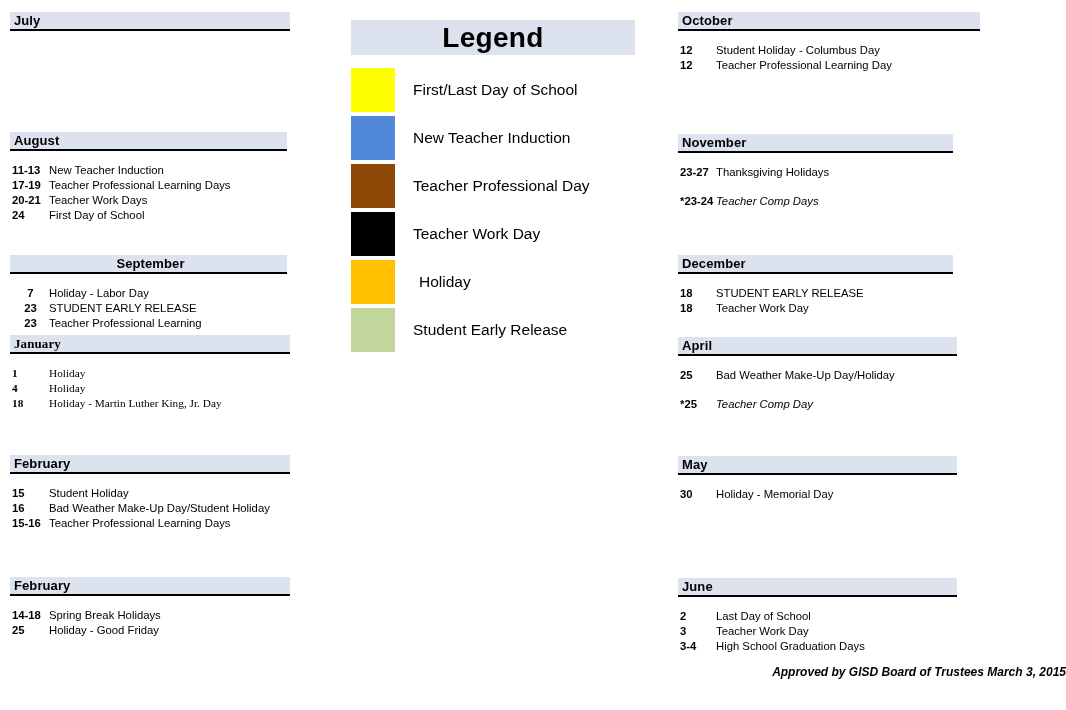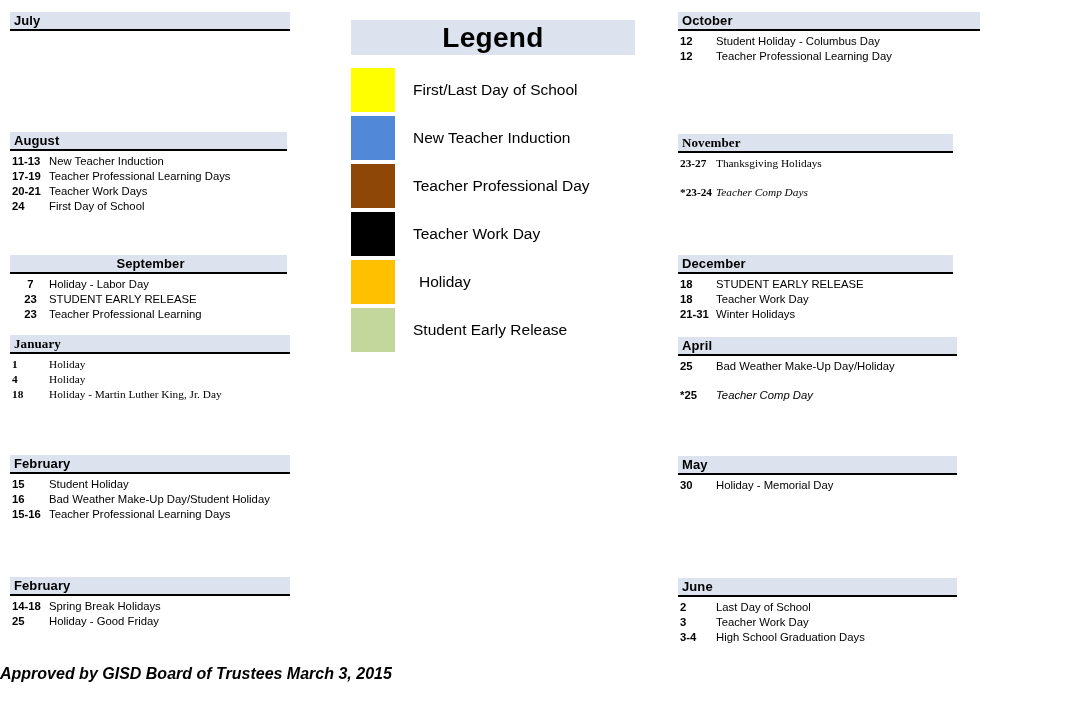--- a/index.html
+++ b/index.html
@@ -29,21 +29,21 @@
     font-weight: bold;
     padding-left: 4px;
     box-sizing: border-box;
     letter-spacing: 0.1px;
   }
   .month-rule {
     border-top: 2.5px solid #000000;
     margin-top: 0px;
   }
   .month-rows {
-    padding-top: 3px;
+    padding-top: 12px;
   }
   .row {
     display: flex;
     font-size: 11.3px;
     line-height: 15px;
     white-space: nowrap;
   }
   .row .date {
     font-weight: bold;
     flex: 0 0 auto;
@@ -103,22 +103,22 @@
   .legend-item.indent .legend-label {
     padding-left: 24px;
   }
 
   
   #footer-note {
     position: absolute;
     left: 0;
     top: 665px;
     width: 1066px;
-    text-align: left;
-    font-size: 16px;
+    text-align: right;
+    font-size: 12px;
     font-style: italic;
     font-weight: bold;
   }
 </style>
 </head>
 <body>
 
 <div id="left-column" class="col-left">
     <div class="month-block" style="left: 10px; top: 12px; width: 280px;">
       <div class="month-header">July</div>
@@ -255,21 +255,21 @@
         <div class="row">
           <span class="date">12</span>
           <span class="desc">Student Holiday - Columbus Day</span>
         </div>
         <div class="row">
           <span class="date">12</span>
           <span class="desc">Teacher Professional Learning Day</span>
         </div>
       </div>
     </div>
-    <div class="month-block" style="left: 678px; top: 134px; width: 275px; font-family: Liberation Serif, serif;">
+    <div class="month-block" style="left: 678px; top: 134px; width: 275px;">
       <div class="month-header">November</div>
       <div class="month-rule"></div>
       <div class="month-rows">
         <div class="row">
           <span class="date">23-27</span>
           <span class="desc">Thanksgiving Holidays</span>
         </div>
         <div class="row spacer-row">
           <span class="date"></span>
           <span class="desc"></span>
@@ -285,24 +285,20 @@
       <div class="month-rule"></div>
       <div class="month-rows">
         <div class="row">
           <span class="date">18</span>
           <span class="desc">STUDENT EARLY RELEASE</span>
         </div>
         <div class="row">
           <span class="date">18</span>
           <span class="desc">Teacher Work Day</span>
         </div>
-        <div class="row">
-          <span class="date">21-31</span>
-          <span class="desc">Winter Holidays</span>
-        </div>
       </div>
     </div>
     <div class="month-block" style="left: 678px; top: 337px; width: 279px;">
       <div class="month-header">April</div>
       <div class="month-rule"></div>
       <div class="month-rows">
         <div class="row">
           <span class="date">25</span>
           <span class="desc">Bad Weather Make-Up Day/Holiday</span>
         </div>

